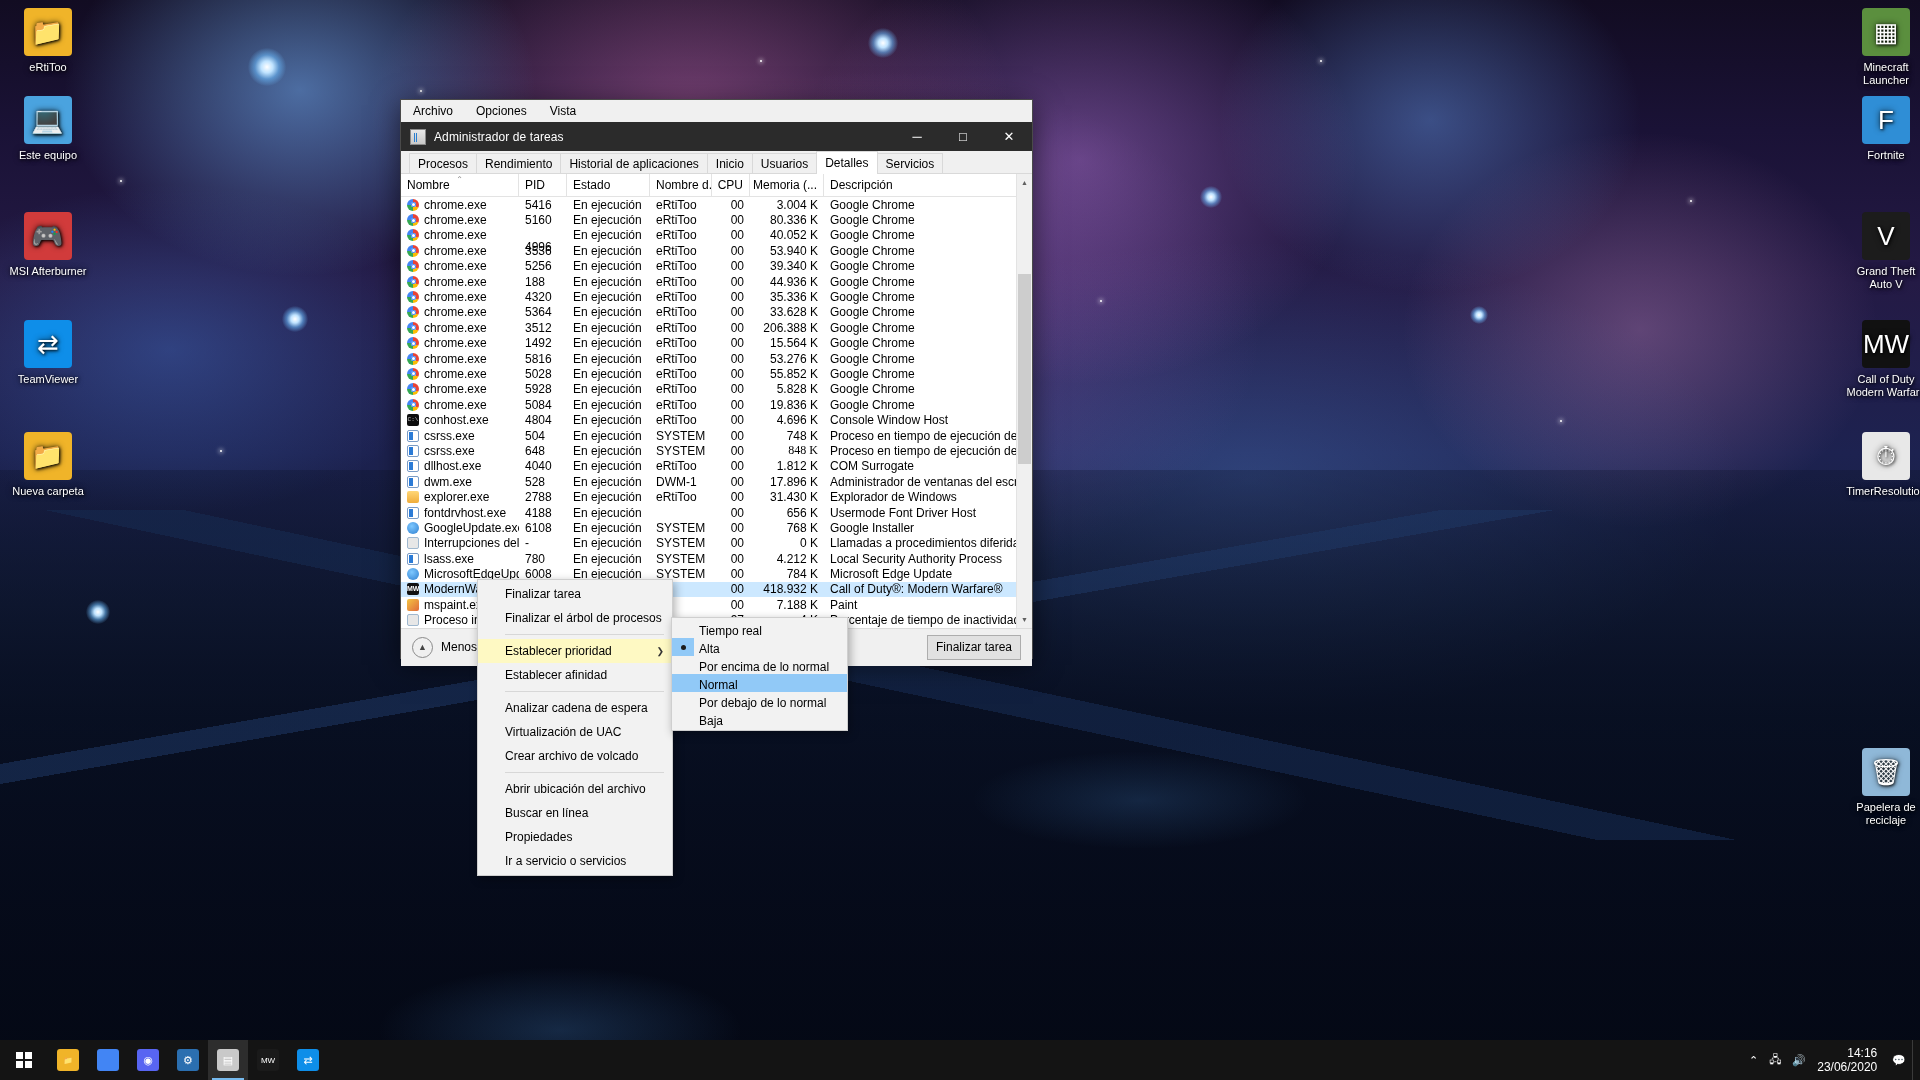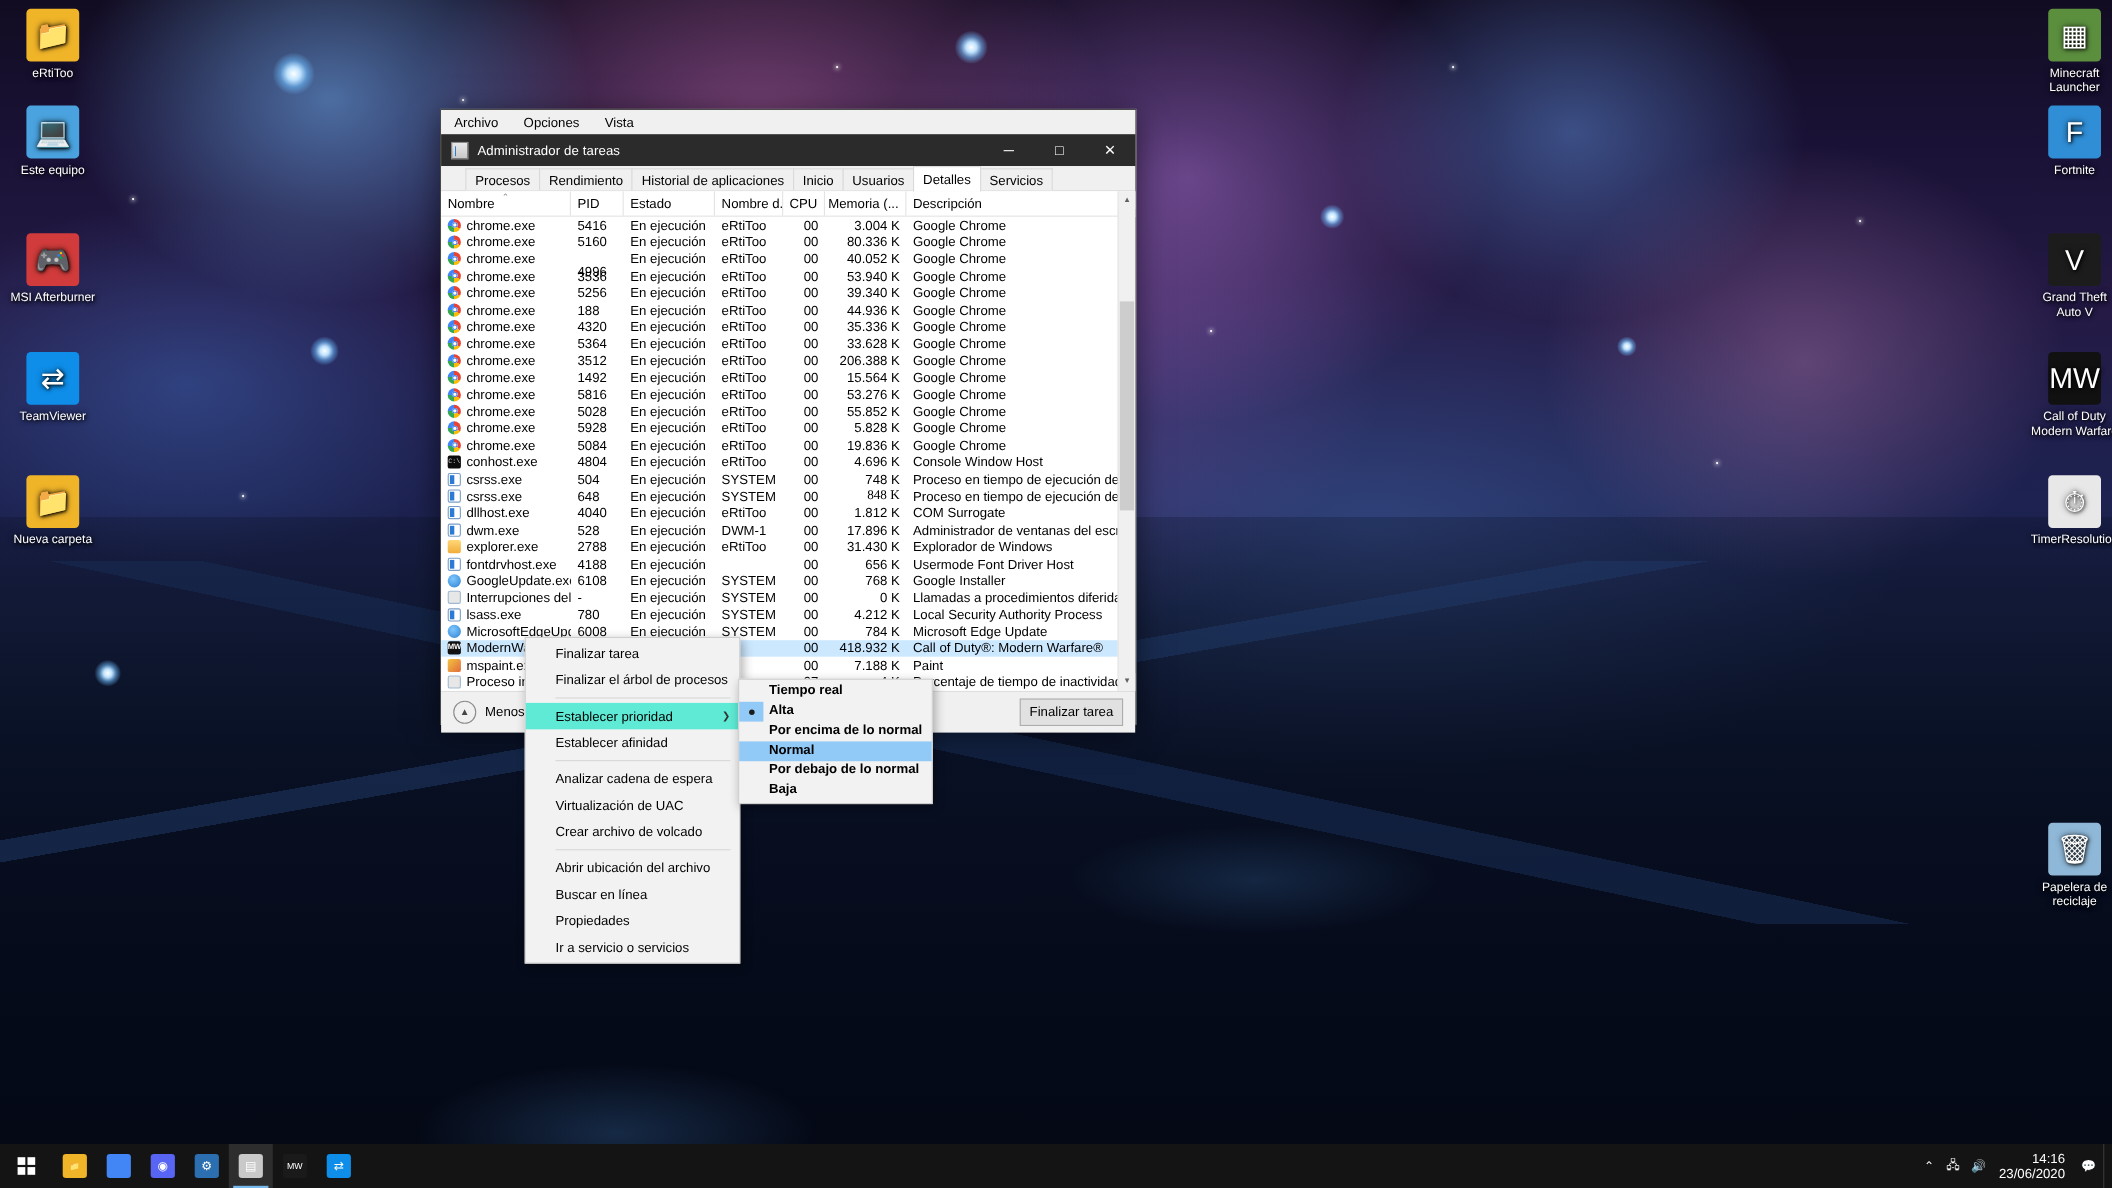--- a/index.html
+++ b/index.html
@@ -92,21 +92,21 @@
   }
 
   #tm-menubar {
     height: 22px; background:#f0f0f0; display:flex; align-items:center;
     padding-left: 9px; gap: 17px; flex:none; font-size: 12px;
   }
   #tm-menubar span { padding: 1px 3px; }
 
   #tm-tabs {
     display:flex; align-items:flex-end; height: 23px;
-    padding-left: 22px; background:#f0f0f0; flex:none;
+    padding-left: 8px; background:#f0f0f0; flex:none;
     border-bottom: 1px solid #d9d9d9; position:relative;
   }
   .tm-tab {
     height: 20px; padding: 0 8px; font-size: 12px;
     display:flex; align-items:center;
     border: 1px solid #d9d9d9; border-bottom: none;
     background: #f0f0f0; color:#000; margin-right:-1px;
   }
   .tm-tab.active {
     background:#fff; height: 23px; border-color:#d9d9d9;
@@ -186,33 +186,33 @@
   #ctxmenu {
     position:absolute; left: 477px; top: 579px; width: 196px;
     background:#f2f2f2; border:1px solid #cfcfcf;
     box-shadow: 2px 3px 9px rgba(0,0,0,.32);
     padding: 2px 0; font-size: 12px; z-index: 60;
   }
   .ctx-item {
     height: 24px; display:flex; align-items:center;
     padding-left: 27px; padding-right: 8px; position:relative; color:#000;
   }
-  .ctx-item.hl { background:#5eead4; }
+  .ctx-item.hl { background:#fef9c3; }
   .ctx-sep { height:1px; background:#d7d7d7; margin: 4px 8px 4px 27px; }
   .ctx-arrow { position:absolute; right: 8px; font-size: 9px; color:#333; }
 
   #submenu {
     position:absolute; left: 671px; top: 617px; width: 177px;
     background:#f2f2f2; border:1px solid #cfcfcf;
     box-shadow: 2px 3px 9px rgba(0,0,0,.32);
     padding: 2px 0; font-size: 12px; z-index: 61;
   }
   .sub-item {
-    height: 18px; display:flex; align-items:flex-start;
-    padding-left: 27px; padding-right: 8px; position:relative;font-weight:bold;
+    height: 18px; display:flex; align-items:flex-end;
+    padding-left: 27px; padding-right: 8px; position:relative;
   }
   .sub-item.hl { background:#91c9f7; }
   .radio-dot {
     position:absolute; left: 0; top: 0; width: 22px; height: 18px;
     background:#91c9f7; display:flex; align-items:center; justify-content:center;
   }
   .radio-dot::after { content:""; width:5px; height:5px; border-radius:50%; background:#1b1b1b; }
 
   
   #taskbar {

